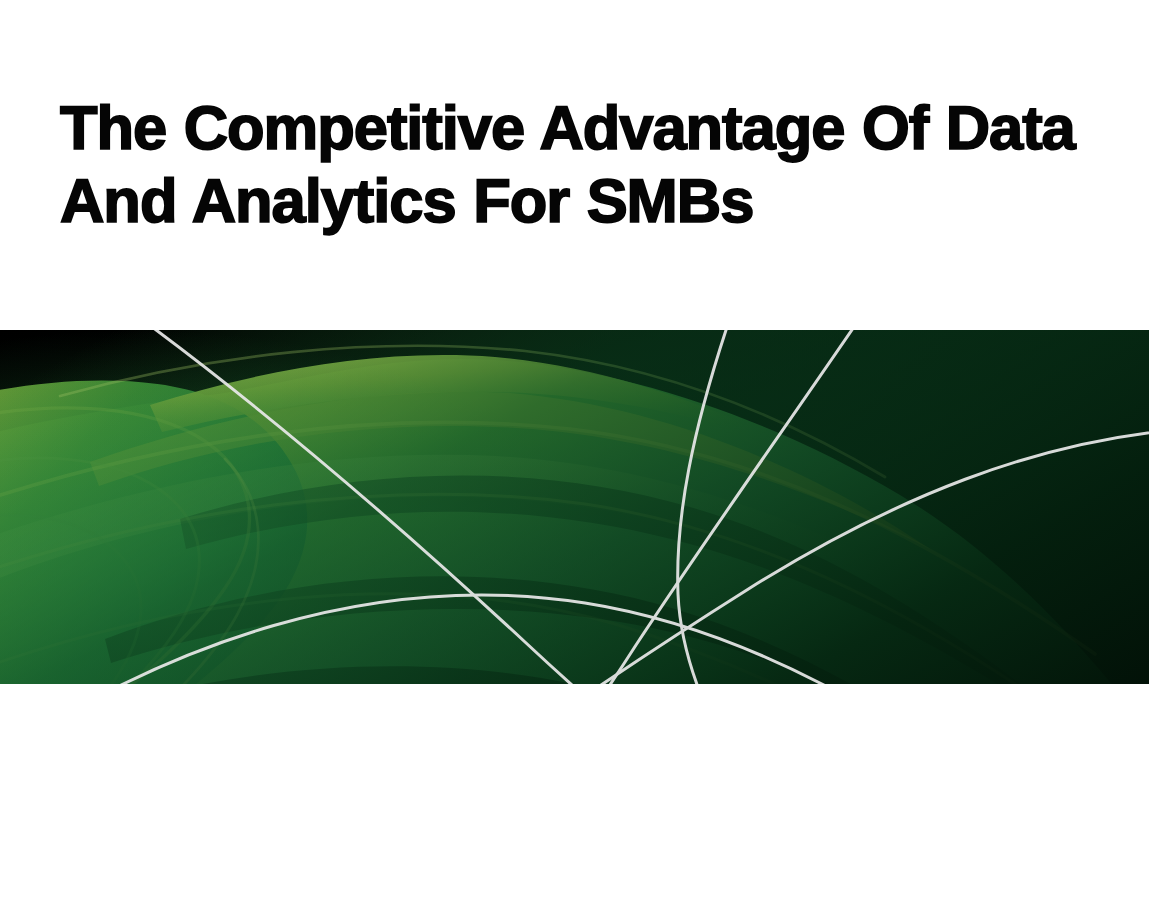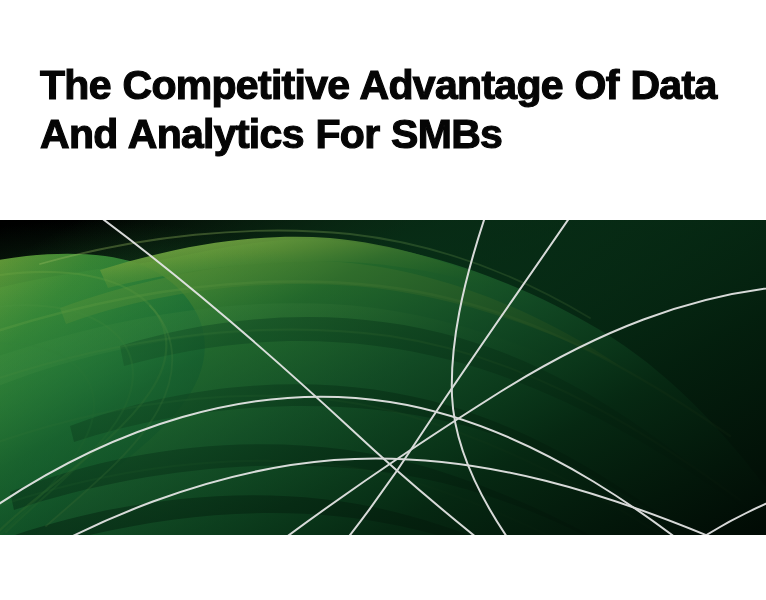--- a/index.html
+++ b/index.html
@@ -7,21 +7,21 @@
     margin: 0;
     padding: 0;
     background: #ffffff;
   }
   body {
     font-family: "Liberation Sans", sans-serif;
   }
   .page {
     position: relative;
     width: 766px;
-    height: 535px;
+    height: 456px;
     overflow: hidden;
     background: #14532d;
   }
 
   
   .title-block {
     position: absolute;
     left: 0;
     top: 0;
     width: 766px;

